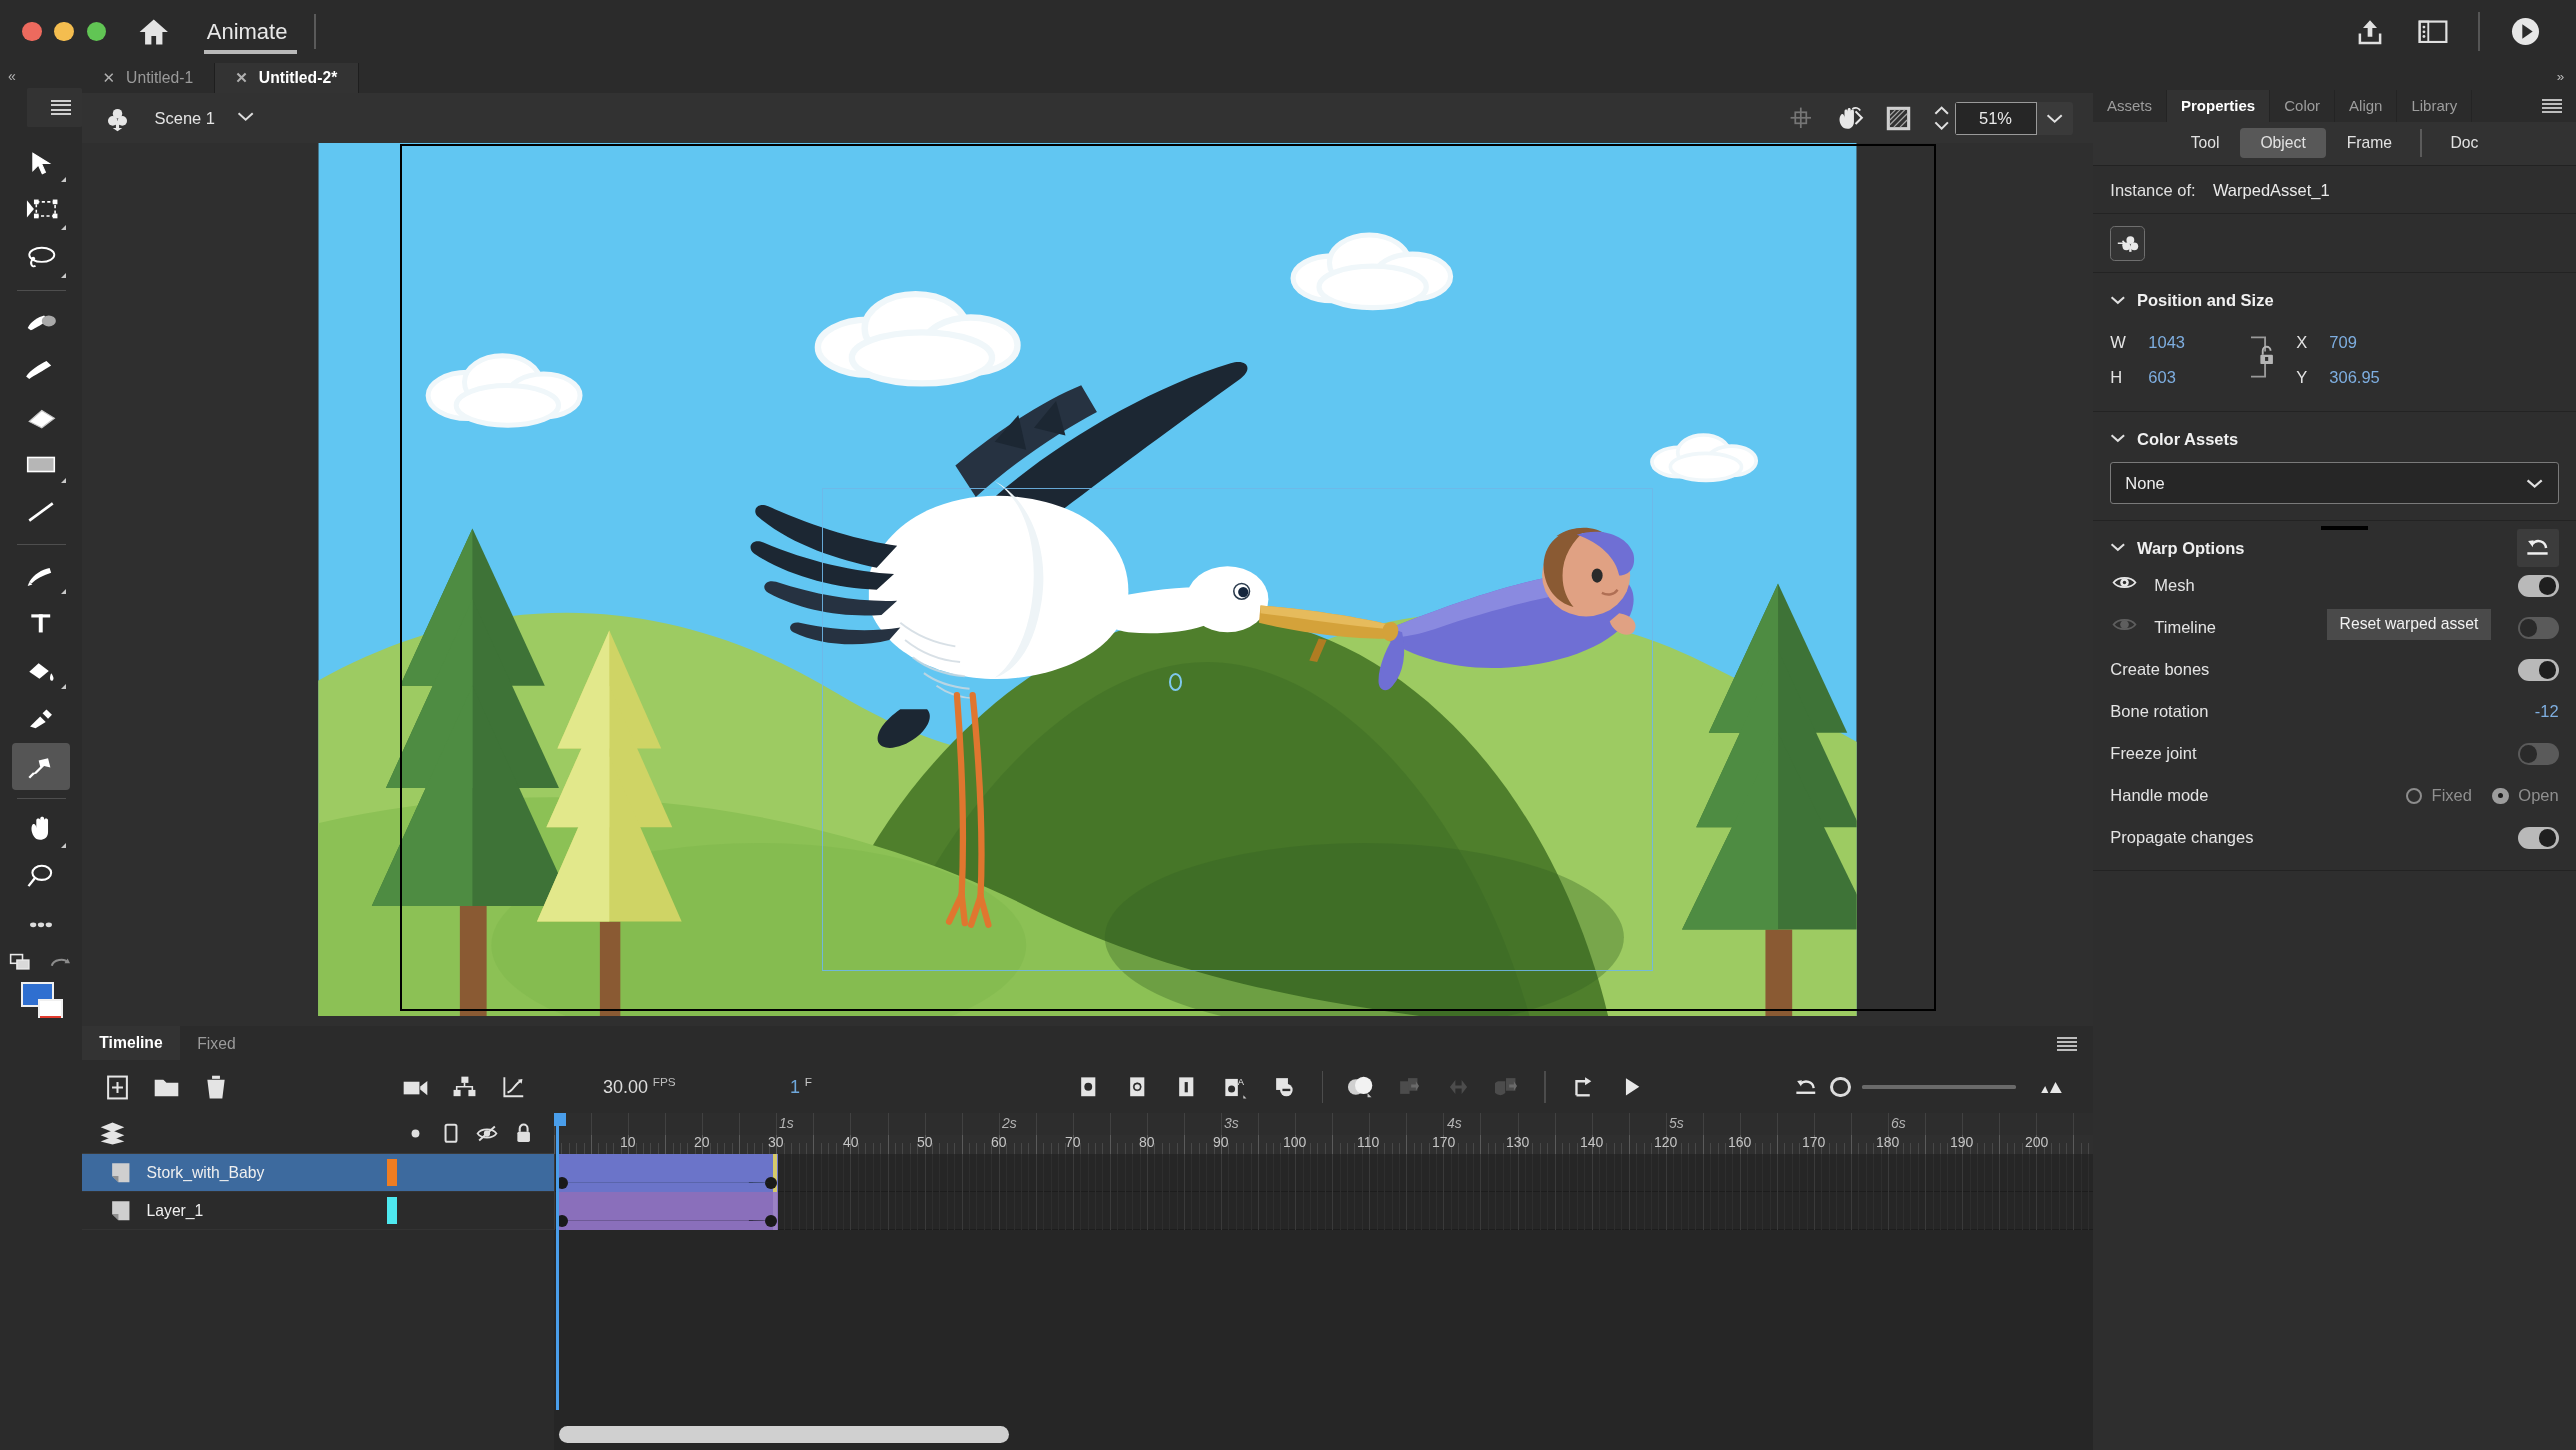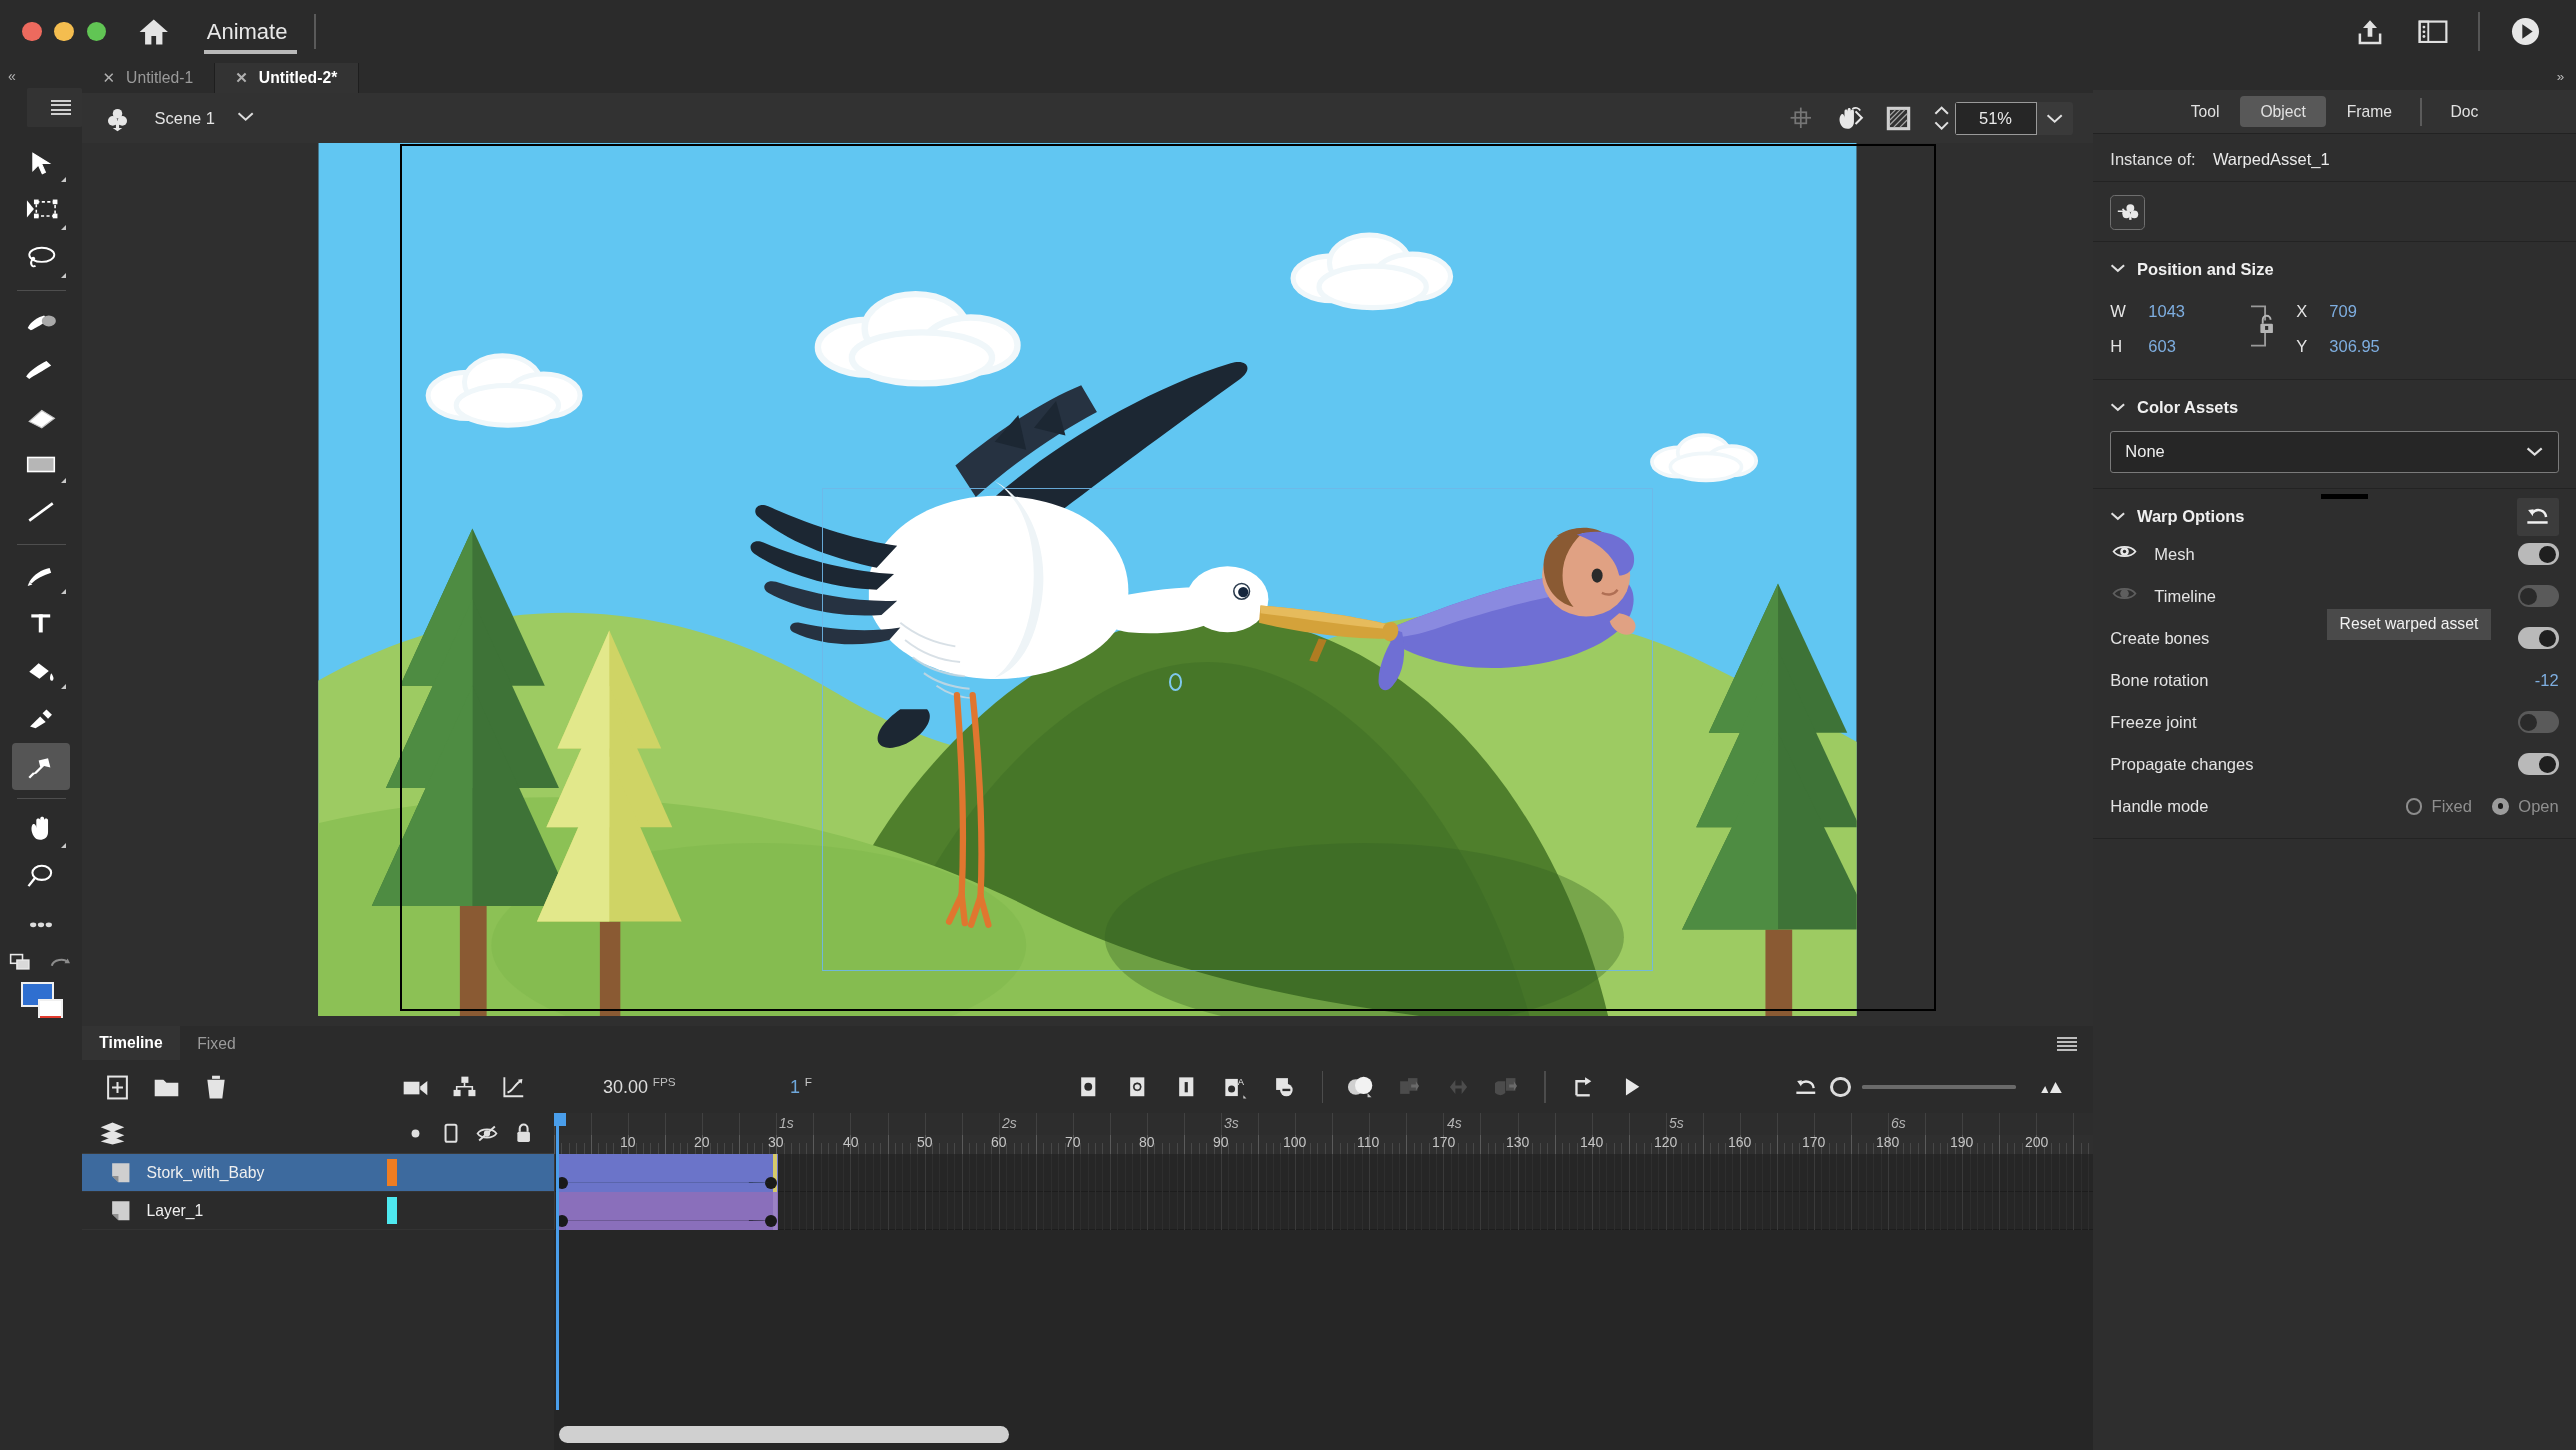--- a/index.html
+++ b/index.html
@@ -1757,20 +1757,45 @@
         <span class="thumb"></span>
       </div>
     </div>
   </div>
 
   <div class="rightcol">
     <div class="rp-topbar">
       <span class="rp-chevrons">»</span>
     </div>
 
+    <div class="rp-tabs">
+      <div class="rp-tab">
+          <span>Assets</span>
+        </div>
+      <div class="rp-tab active">
+          <span>Properties</span>
+        </div>
+      <div class="rp-tab">
+          <span>Color</span>
+        </div>
+      <div class="rp-tab">
+          <span>Align</span>
+        </div>
+      <div class="rp-tab">
+          <span>Library</span>
+        </div>
+      <div class="rp-menu">
+        <span class="hamburger">
+            <i></i>
+            <i></i>
+            <i></i>
+            <i></i>
+          </span>
+      </div>
+    </div>
 
     <div class="rp-subtabs">
       <span class="rp-subtab">Tool</span>
       <span class="rp-subtab active">Object</span>
       <span class="rp-subtab">Frame</span>
       <span class="rp-subsep"></span>
       <span class="rp-subtab">Doc</span>
     </div>
 
     <div class="rp-sec">
@@ -1912,40 +1937,40 @@
       <div class="wo-row">
         <span class="wo-label">Freeze joint</span>
         <span class="wo-right">
           <span class="toggle off">
               <i class="knob"></i>
             </span>
         </span>
       </div>
 
       <div class="wo-row">
-        <span class="wo-label">Propagate changes</span>
-        <span class="wo-right">
-          <span class="toggle on">
-              <i class="knob"></i>
-            </span>
-        </span>
-      </div>
-
-      <div class="wo-row">
         <span class="wo-label">Handle mode</span>
         <span class="wo-right radio-grp">
           <span class="radio-item">
             <span class="radio dim"></span>
             <span class="radio-lbl dim">Fixed</span>
           </span>
           <span class="radio-item">
             <span class="radio sel" style="background:#9c9c9c;border-color:#9c9c9c;"></span>
             <span class="radio-lbl dim">Open</span>
           </span>
         </span>
       </div>
+
+      <div class="wo-row">
+        <span class="wo-label">Propagate changes</span>
+        <span class="wo-right">
+          <span class="toggle on">
+              <i class="knob"></i>
+            </span>
+        </span>
+      </div>
     </div>
   </div>
 
   <div class="tooltip">Reset warped asset</div>
 
 </div>
 
 
 </body></html>

